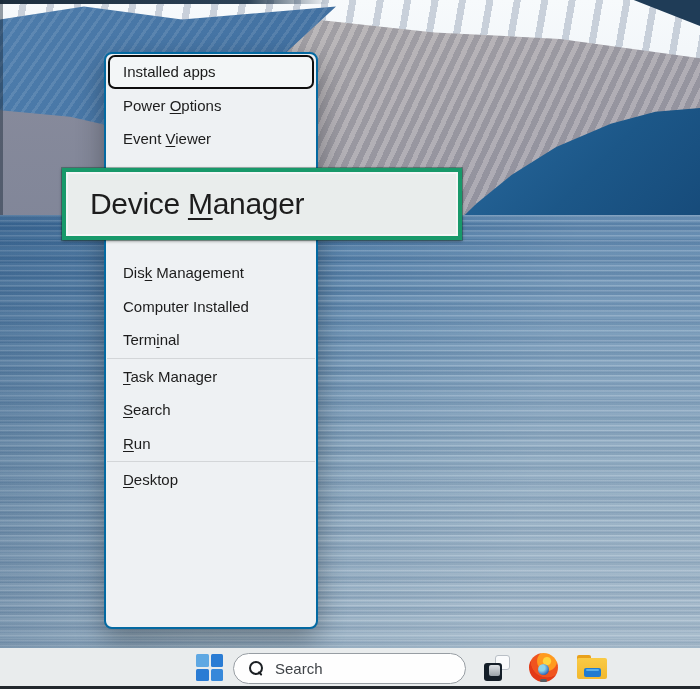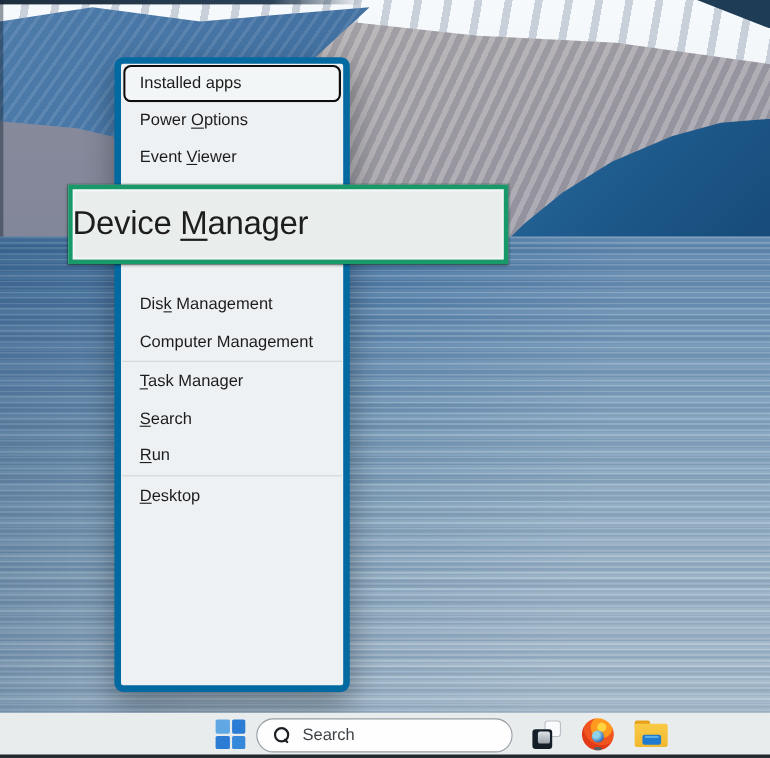--- a/index.html
+++ b/index.html
@@ -38,37 +38,37 @@
     background:linear-gradient(100deg, rgba(35,70,110,.28) 0%, transparent 35%, rgba(255,255,255,.14) 75%),
                repeating-linear-gradient(to bottom, rgba(255,255,255,.05) 0 8px, rgba(25,55,95,.07) 8px 16px); }
   .top-shade { position:absolute; left:0; top:0; width:330px; height:4px;
     background:linear-gradient(90deg,#1d2e3e,#2c4257 75%,rgba(44,66,87,0)); }
   .left-shade { position:absolute; left:0; top:0; width:3px; height:215px; background:rgba(25,40,55,.45); }
   .corner-wedge { position:absolute; right:0; top:0; width:92px; height:26px;
     background:#1f3c57; clip-path:polygon(28% 0,100% 0,100% 100%); }
 
   
   .winx-menu { position:absolute; left:104px; top:52px; width:214px; height:577px;
-    background:#eef1f3; border:6px solid #0369a1; border-radius:8px;
+    background:#eef1f3; border:2px solid #0369a1; border-radius:8px;
     box-shadow:0 12px 28px rgba(0,0,0,.32); padding-top:0; z-index:5; overflow:hidden; }
   .menu-item { height:33.5px; display:flex; align-items:center;
     padding:0 14px 0 17px; font-size:15px; color:#1c1c1c; }
   .menu-item u { text-decoration-thickness:1px; text-underline-offset:2px; }
   .menu-item.focused { box-shadow:inset 0 0 0 2px #0d0d0d; border-radius:7px;
     margin:1px 2px 0 2px; padding-left:15px; background:#f3f6f7; }
   .menu-separator { height:1px; background:#d3d6d8; margin:1px 1px; }
   .menu-spacer { height:67px; }
   .submenu-arrow { margin-left:auto; font-size:19px; line-height:1; color:#222;
     transform:scaleY(1.15); margin-right:6px; }
 
   
   .callout { position:absolute; left:62px; top:168px; width:400px; height:72px;
     background:#e9edec; border:4px solid #18996a;
     box-shadow:inset 0 0 0 2px #f4f6f6, 0 1px 3px rgba(0,0,0,.45), 0 0 0 1px rgba(10,70,45,.35);
-    display:flex; align-items:center; 
+    display:flex; align-items:center; padding-left:24px;
     font-size:30px; letter-spacing:-0.3px; color:#1d1d1d; z-index:6; }
   .callout u { text-decoration-thickness:1.5px; text-underline-offset:4px; }
 
   
   .taskbar { position:absolute; left:0; right:0; top:648px; height:38px;
     background:#e9eced; z-index:8; }
   .bottom-edge { position:absolute; left:0; right:0; top:686px; height:3px;
     background:#23282d; z-index:9; }
 
   .start-btn { position:absolute; left:196px; top:6px; width:27px; height:27px;
@@ -140,21 +140,24 @@
         <span class="mi-label">Event <u>V</u>iewer</span>
       </div>
       <div class="menu-item">
         <span class="mi-label">System</span>
       </div>
       <div class="menu-spacer"></div>
       <div class="menu-item">
         <span class="mi-label">Dis<u>k</u> Management</span>
       </div>
       <div class="menu-item">
-        <span class="mi-label">Computer Management</span>
+        <span class="mi-label">Computer Installed</span>
+      </div>
+      <div class="menu-item">
+        <span class="mi-label">Term<u>i</u>nal</span>
       </div>
       <div class="menu-separator"></div>
       <div class="menu-item">
         <span class="mi-label"><u>T</u>ask Manager</span>
       </div>
       <div class="menu-item">
         <span class="mi-label"><u>S</u>earch</span>
       </div>
       <div class="menu-item">
         <span class="mi-label"><u>R</u>un</span>

